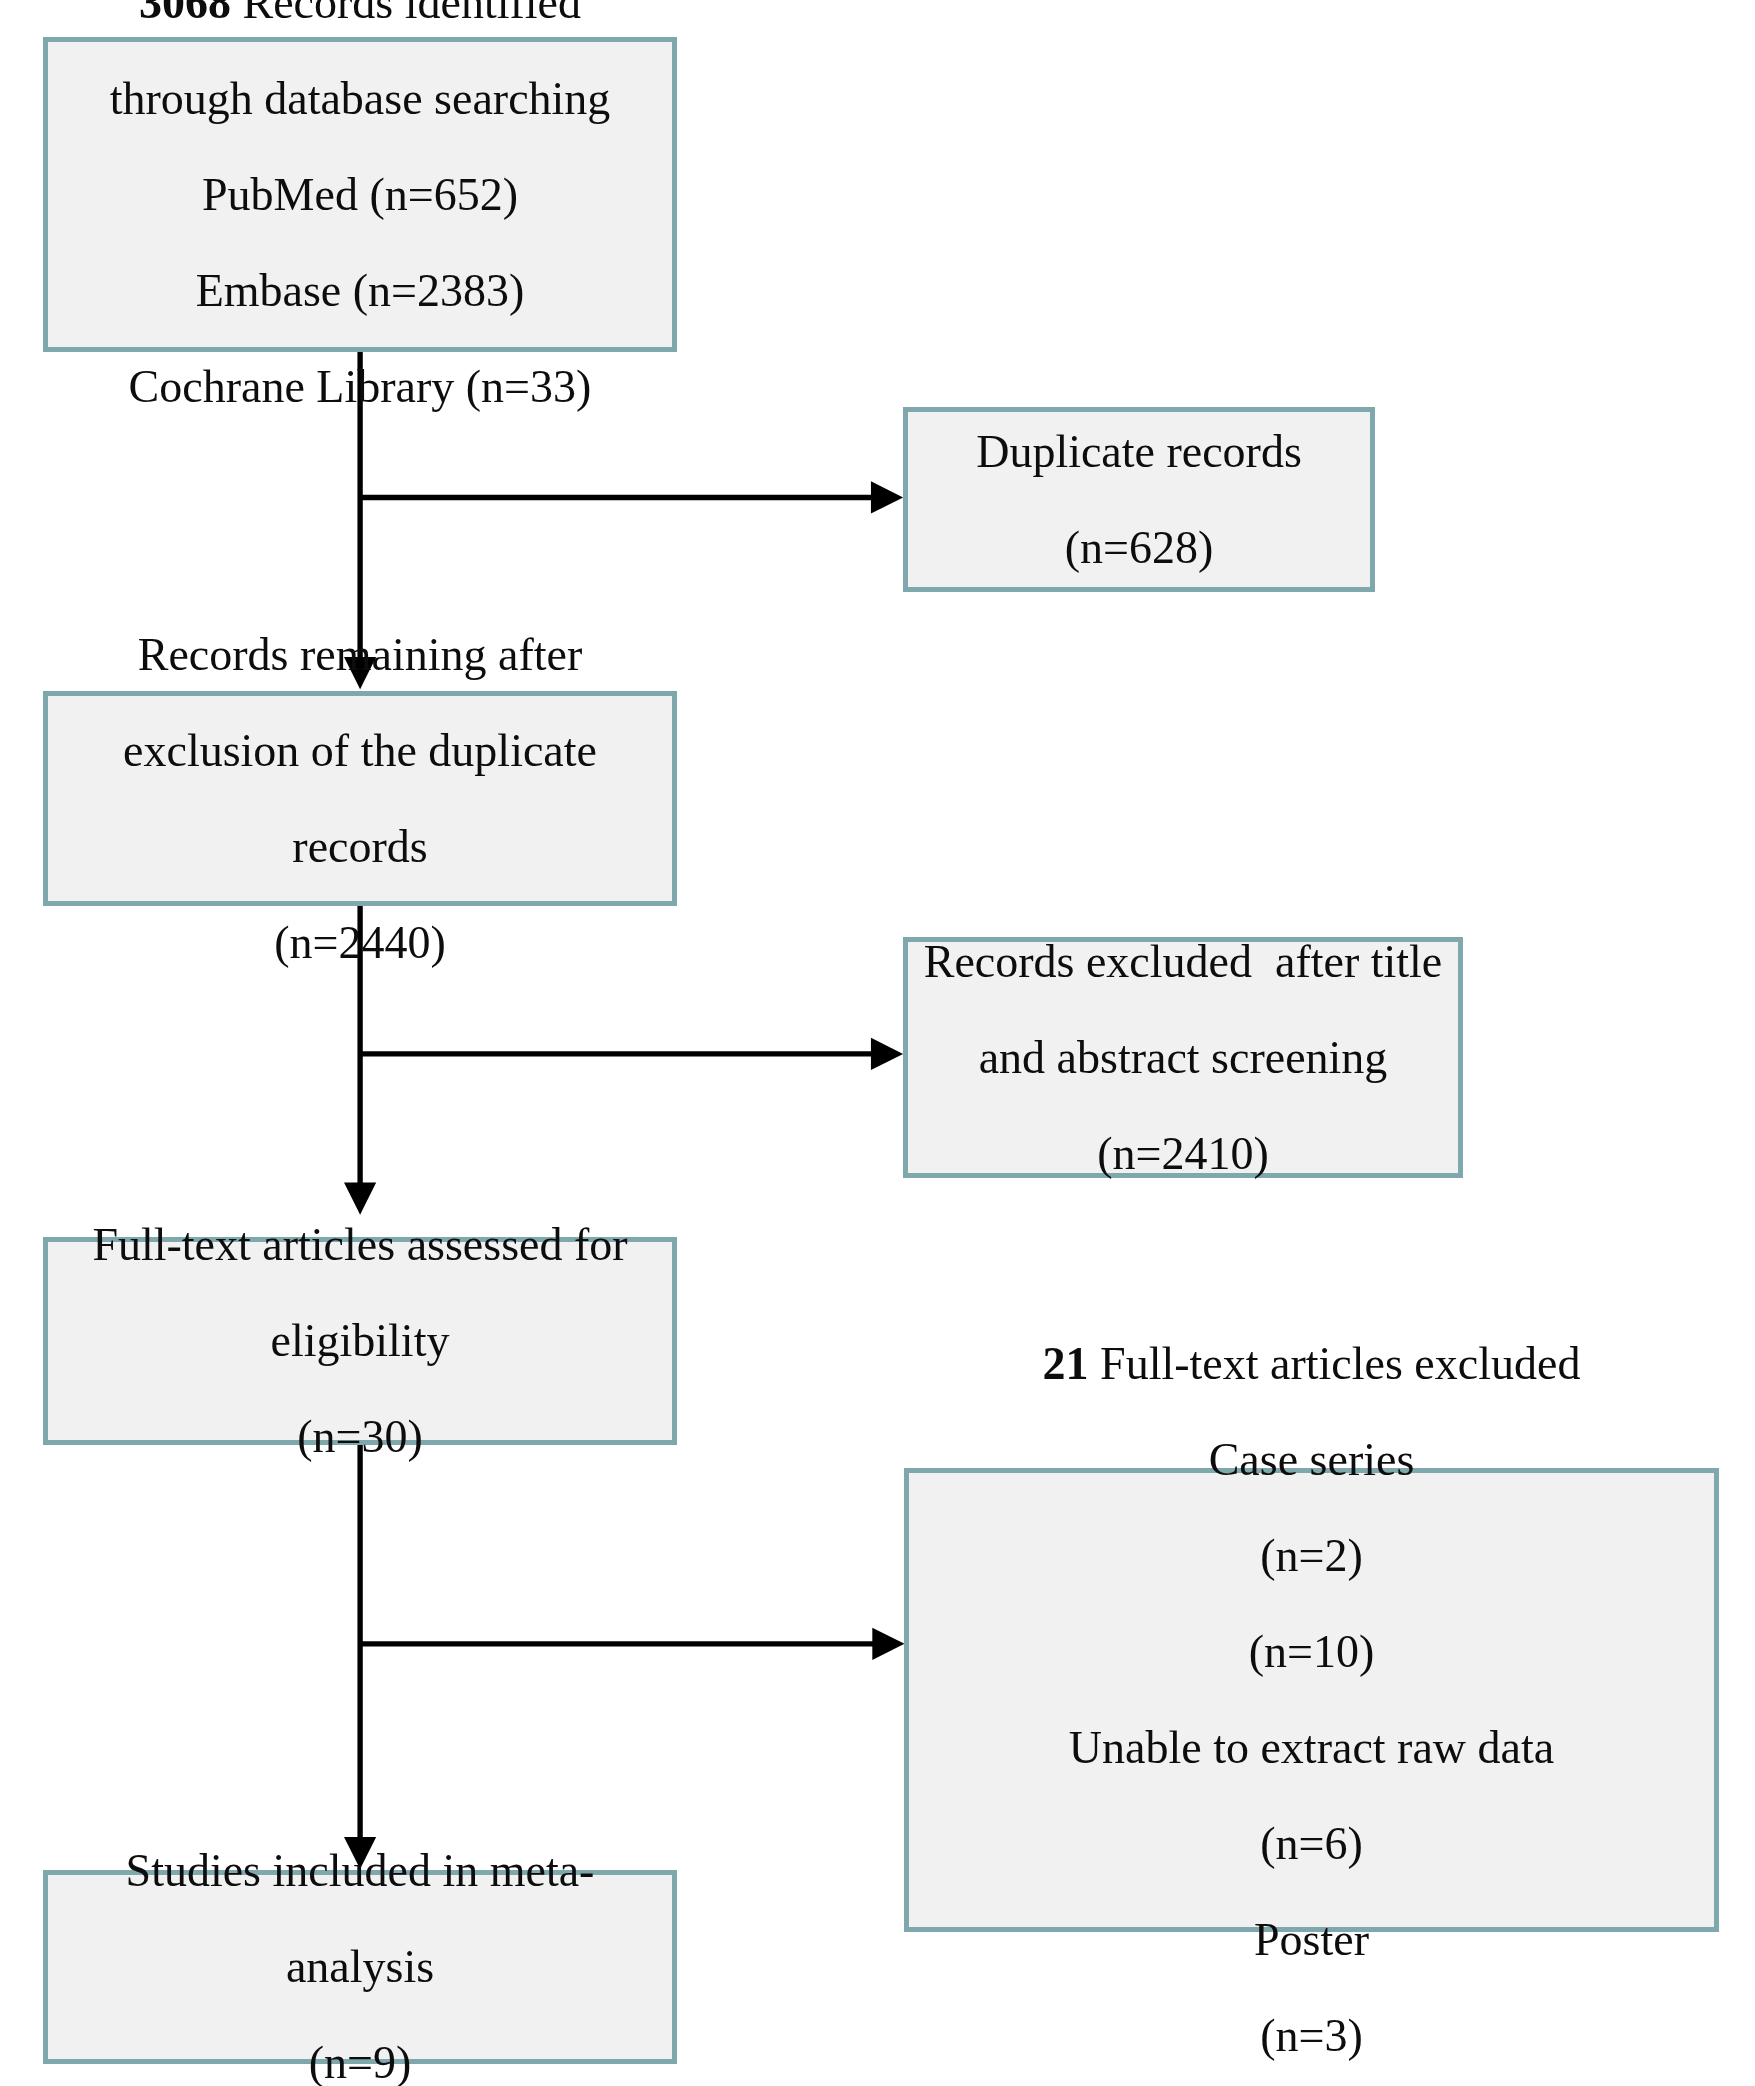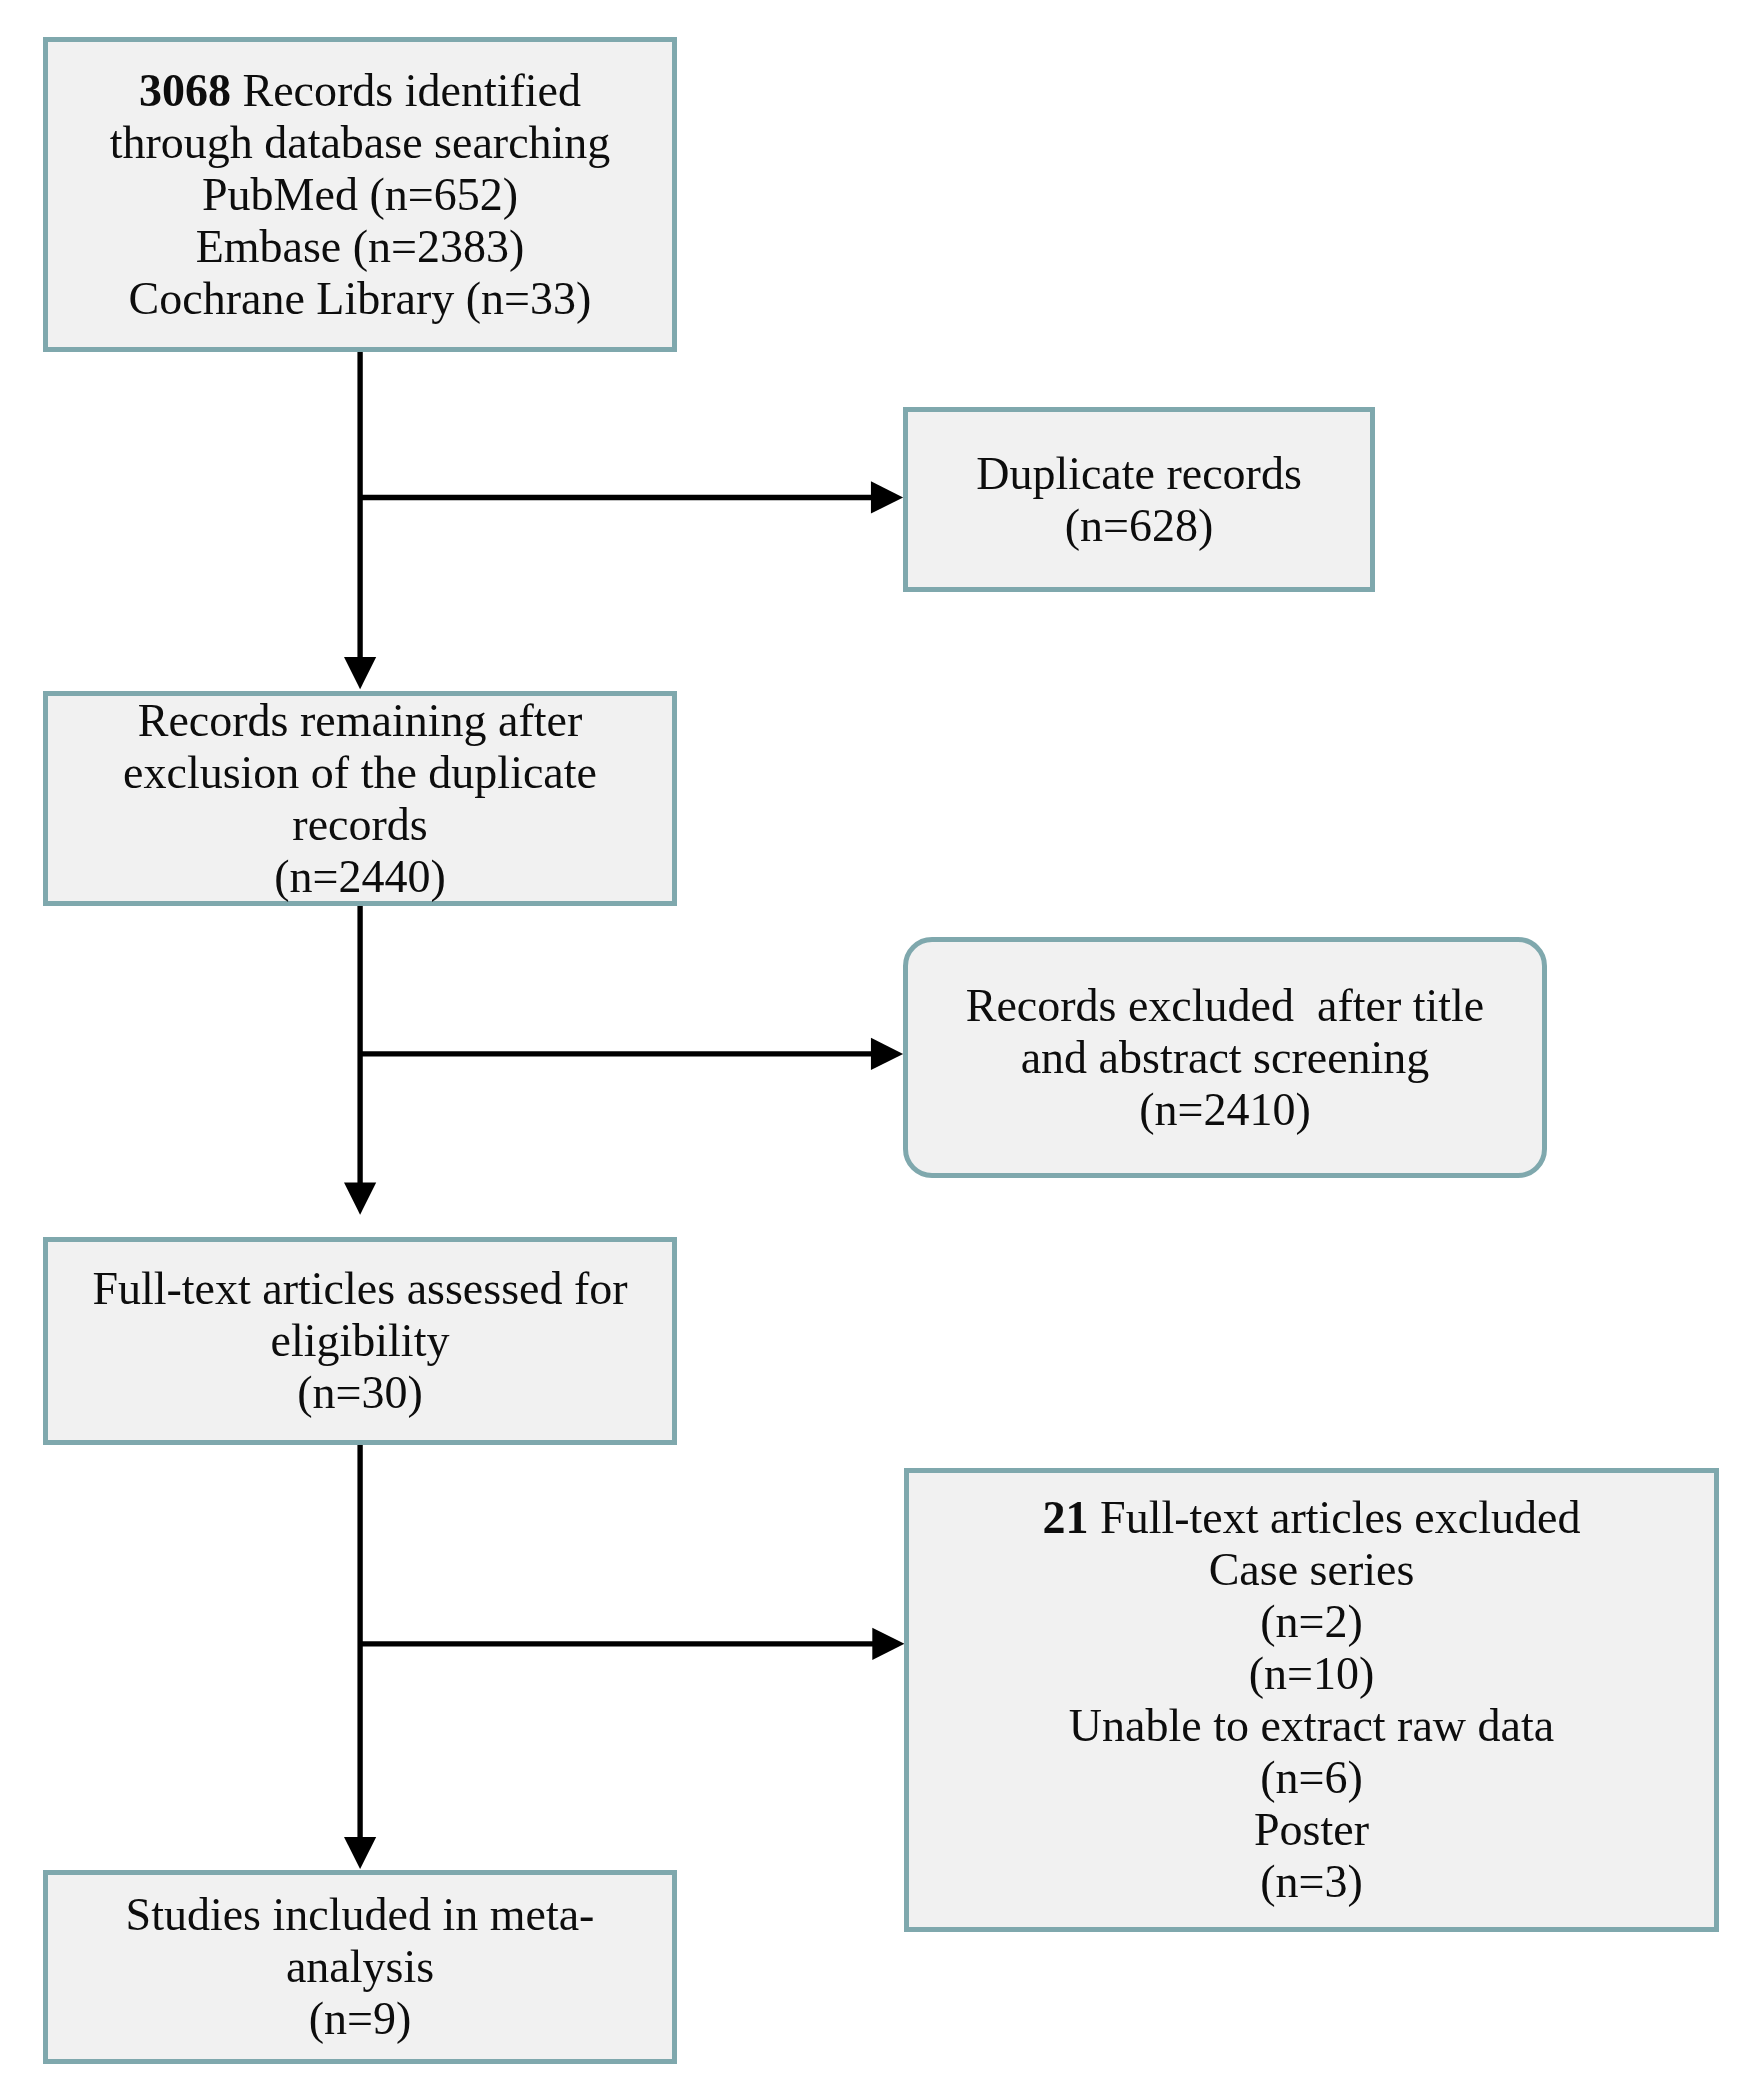--- a/index.html
+++ b/index.html
@@ -30,28 +30,29 @@
     position:absolute;
     background:var(--box-fill);
     border:5.4px solid var(--box-border);
     display:flex;
     flex-direction:column;
     justify-content:center;
     align-items:center;
     text-align:center;
     font-size:46px;
     line-height:52px;
+    gap:44px;
   }
   .line{white-space:pre-wrap;}
   .bold{font-weight:700;}
   
   .b-identified        {left:43px;  top:37px;   width:634px;  height:315px;}
   .b-duplicates        {left:903px;top:407px;  width:472px;  height:185px;}
   .b-remaining         {left:43px;  top:691px; width:634px;  height:215px;}
-  .b-excluded-screening{left:903px;top:937px; width:644px;  height:241px;border-radius:29px;}
+  .b-excluded-screening{left:903px;top:937px; width:560px;  height:241px;}
   .b-fulltext-assessed {left:43px;  top:1237px; width:634px;  height:208px;}
   .b-fulltext-excluded {left:904px;top:1468px; width:815px; height:464px;}
   .b-included          {left:43px;  top:1870px; width:634px;  height:194px;}
 </style>
 </head>
 <body>
 
 <div class="canvas">
 
   <svg class="arrows" viewBox="0 0 2619 3113" xmlns="http://www.w3.org/2000/svg">

